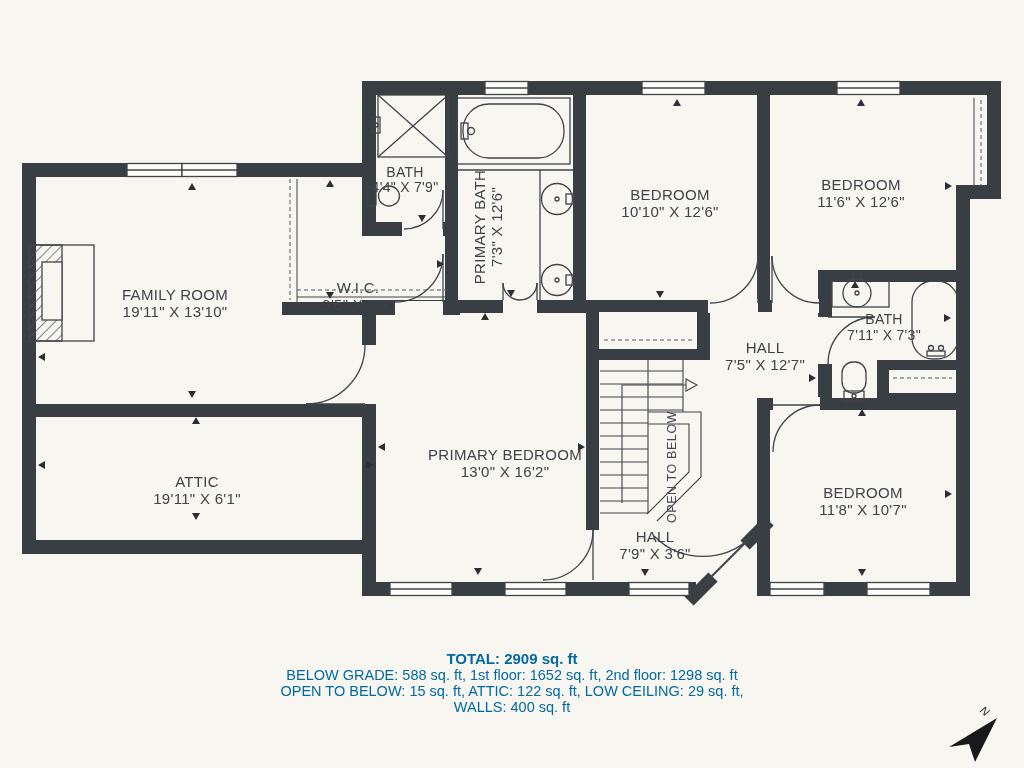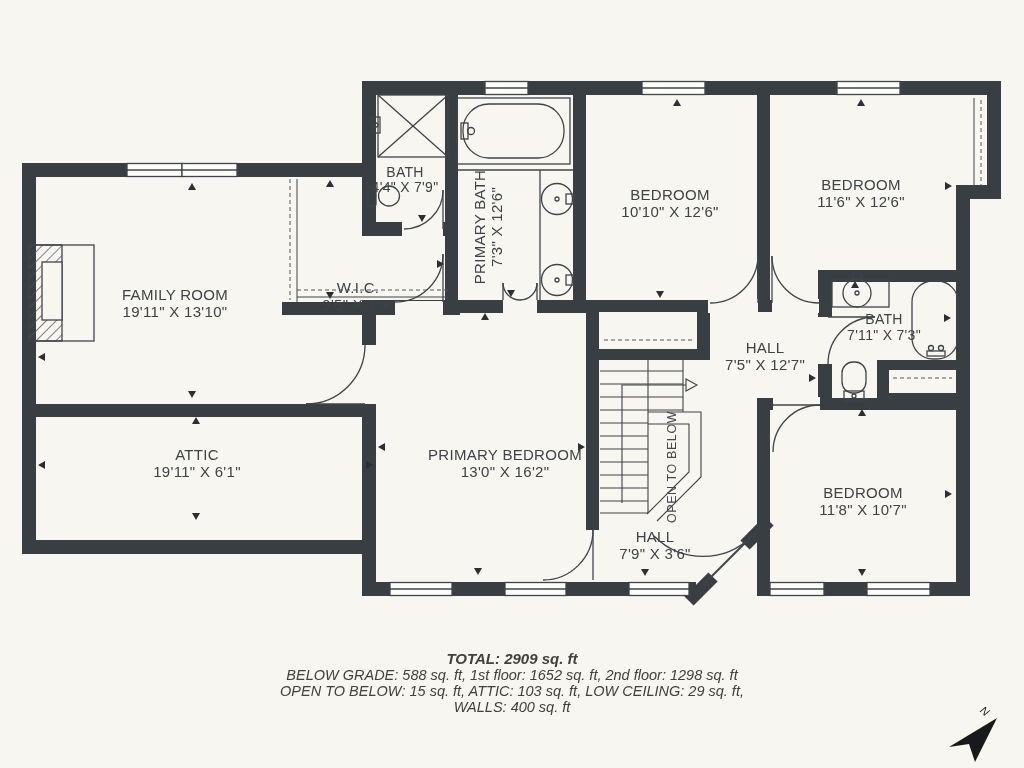--- a/index.html
+++ b/index.html
@@ -5,22 +5,22 @@
   html,body{margin:0;padding:0;background:#f8f6f0;}
   #canvas{position:relative;width:1024px;height:768px;background:#f8f6f0;overflow:hidden;
           font-family:"Liberation Sans","DejaVu Sans",sans-serif;}
   #plan-svg{position:absolute;left:0;top:0;}
   .room-label{position:absolute;transform:translate(-50%,-50%);text-align:center;
               color:#3d4347;white-space:nowrap;line-height:17px;font-size:15px;letter-spacing:.3px;}
   .room-label .dims{display:block;}
   .room-label .rname{display:block;}
   .rot{transform:translate(-50%,-50%) rotate(-90deg);}
   .otb{font-size:12.5px;letter-spacing:.6px;color:#44494d;}
-  #summary{position:absolute;left:0;right:0;top:651px;text-align:center;color:#404040;
-           font-size:14.5px;line-height:16px;font-style:italic;}
+  #summary{position:absolute;left:0;right:0;top:651px;text-align:center;color:#0369a1;
+           font-size:14.5px;line-height:16px;}
   #summary .total{font-weight:bold;font-size:15px;}
   #north-n{position:absolute;left:981px;top:705px;font-size:11px;font-style:italic;color:#17191c;
            transform:rotate(40deg);}
 </style>
 </head>
 <body>
 
 <div id="canvas">
 
 <svg id="plan-svg" width="1024" height="768" viewBox="0 0 1024 768">
@@ -286,21 +286,21 @@
 
   <g>
     <polygon points="997,718 949,747 969,744 975,762" fill="#17191b"></polygon>
   </g>
 </svg>
 
 <div class="room-label" style="left:175px;top:303px;">
   <span class="rname">FAMILY ROOM</span>
   <span class="dims">19'11" X 13'10"</span>
 </div>
-<div class="room-label" style="left:197px;top:463px;">
+<div class="room-label" style="left:197px;top:490px;">
   <span class="rname">ATTIC</span>
   <span class="dims">19'11" X 6'1"</span>
 </div>
 <div class="room-label" style="left:358px;top:257px;margin-top:39px;">
   <span class="rname">W.I.C.</span>
   <span class="dims">9'5" X 7'9"</span>
 </div>
 <div class="room-label" style="left:405px;top:180px;font-size:14px;line-height:15px;">
   <span class="rname">BATH</span>
   <span class="dims">4'4" X 7'9"</span>
@@ -337,19 +337,19 @@
   <span class="rname">BEDROOM</span>
   <span class="dims">11'8" X 10'7"</span>
 </div>
 <div class="room-label rot otb" style="left:672px;top:467px;">
   <span>OPEN TO BELOW</span>
 </div>
 
 <div id="summary">
   <div class="total">TOTAL: 2909 sq. ft</div>
   <div>BELOW GRADE: 588 sq. ft, 1st floor: 1652 sq. ft, 2nd floor: 1298 sq. ft</div>
-  <div>OPEN TO BELOW: 15 sq. ft, ATTIC: 103 sq. ft, LOW CEILING: 29 sq. ft,</div>
+  <div>OPEN TO BELOW: 15 sq. ft, ATTIC: 122 sq. ft, LOW CEILING: 29 sq. ft,</div>
   <div>WALLS: 400 sq. ft</div>
 </div>
 
 <div id="north-n">N</div>
 
 </div>
 
 </body></html>

